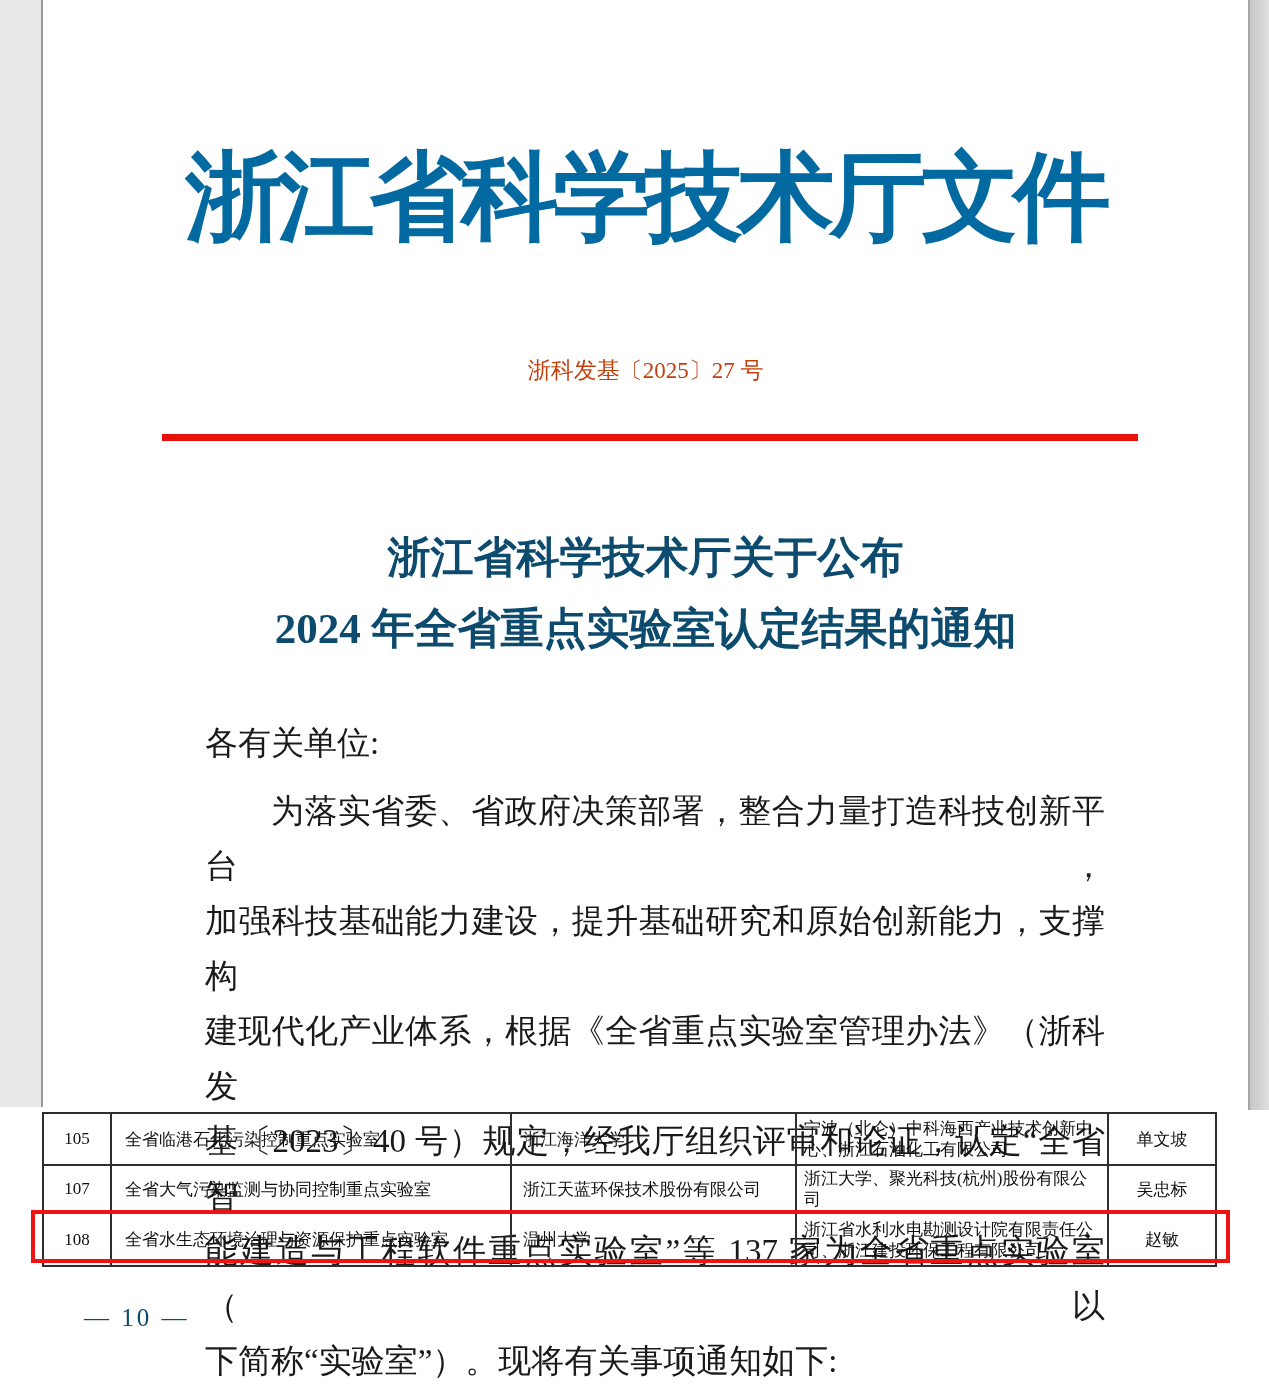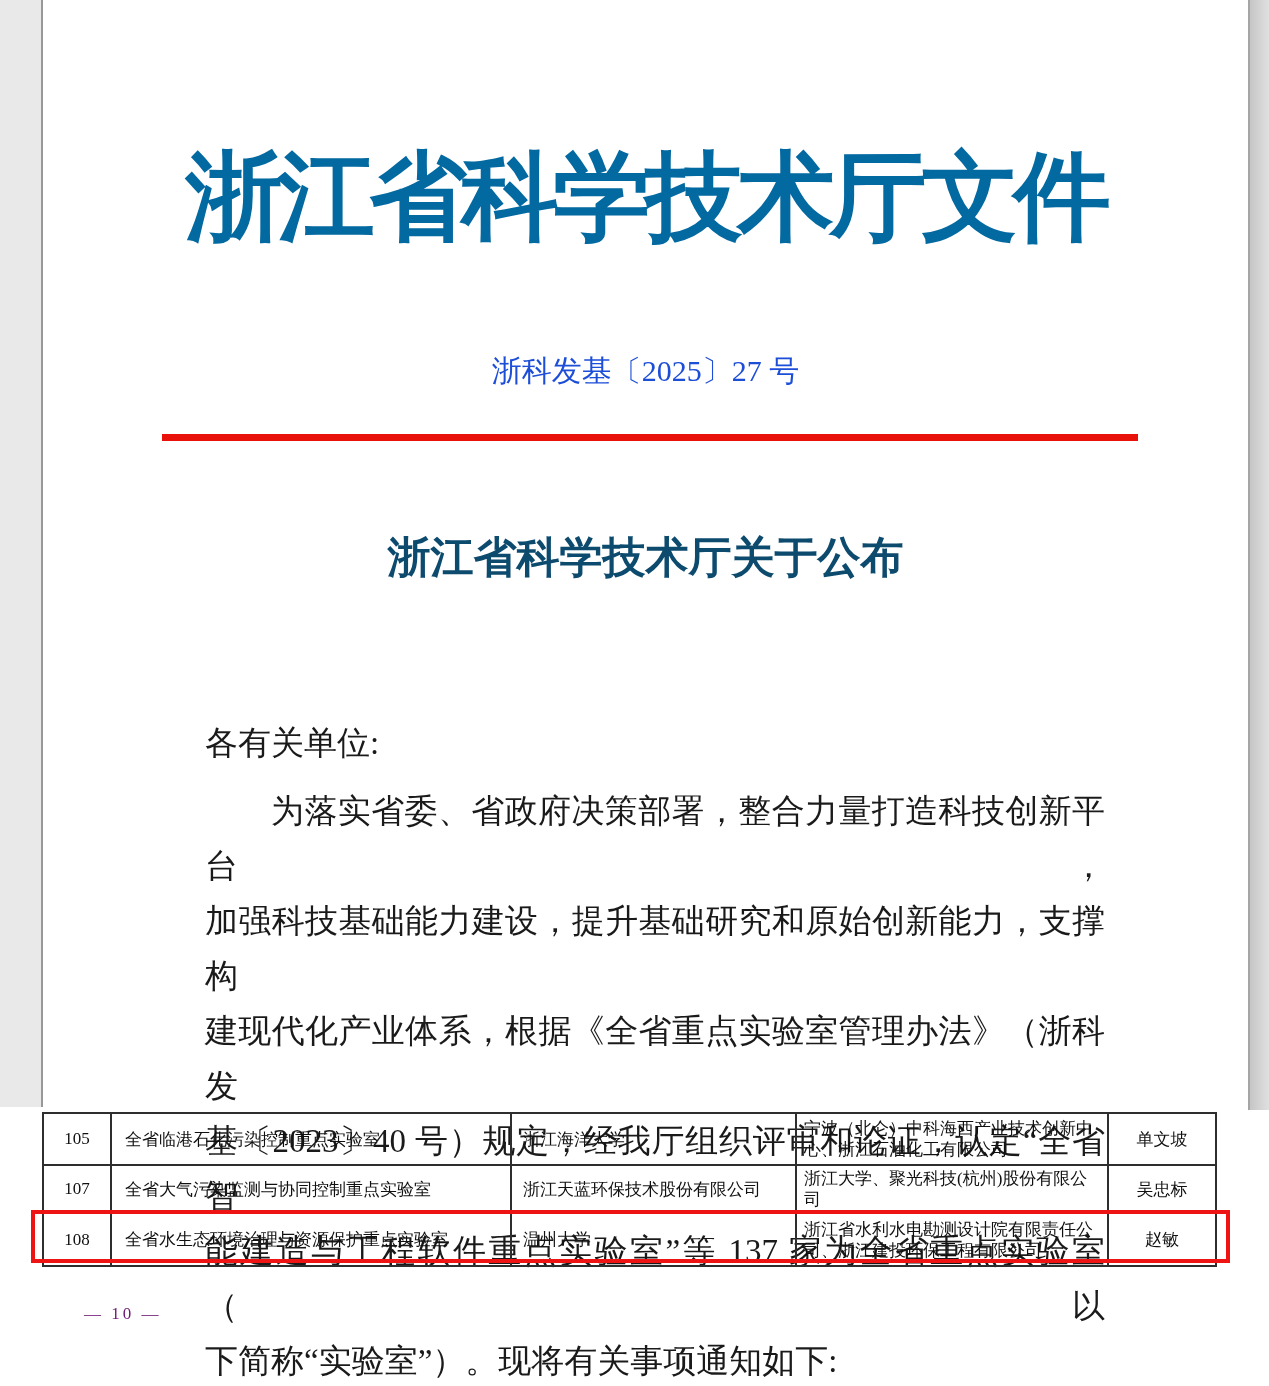--- a/index.html
+++ b/index.html
@@ -38,22 +38,22 @@
     font-size: 97px;
     font-weight: bold;
     line-height: 1.08;
     letter-spacing: -5px;
     white-space: nowrap;
   }
   .doc-number {
     position: absolute;
     top: 351px; left: 43px; right: 21px;
     text-align: center;
-    color: #1d4ed8;
-    font-size: 30px;
+    color: #c2410c;
+    font-size: 23px;
     line-height: 40px;
   }
   .red-rule {
     position: absolute;
     top: 434px; left: 162px;
     width: 976px; height: 7px;
     background: #e8120a;
   }
   .notice-title {
     position: absolute;
@@ -111,41 +111,42 @@
     position: absolute;
     left: 31px; top: 1210px;
     width: 1199px; height: 53px;
     border: 4px solid #ee1414;
     box-sizing: border-box;
     pointer-events: none;
   }
   .page-number {
     position: absolute;
     left: 84px; top: 1304px;
-    color: #701a75;
-    font-size: 17px;
+    color: #0c4a6e;
+    font-size: 25px;
     letter-spacing: 3px;
   }
 </style>
 </head>
 <body>
 
 <div class="canvas">
 
   <div class="strip-left"></div>
   <div class="strip-right"></div>
 
   <div class="agency-title">浙江省科学技术厅文件</div>
 
   <div class="doc-number">浙科发基〔2025〕27 号</div>
 
   <div class="red-rule"></div>
 
   <div class="notice-title">
     <div>浙江省科学技术厅关于公布</div>
+    <div>2024 年全省重点实验室认定结果的通知</div>
   </div>
 
   <div class="body-text">
     <div class="salutation">各有关单位:</div>
     <div class="body-line indent">为落实省委、省政府决策部署，整合力量打造科技创新平台，</div>
     <div class="body-line">加强科技基础能力建设，提升基础研究和原始创新能力，支撑构</div>
     <div class="body-line">建现代化产业体系，根据《全省重点实验室管理办法》（浙科发</div>
     <div class="body-line">基〔2023〕40 号）规定，经我厅组织评审和论证，认定“全省智</div>
     <div class="body-line">能建造与工程软件重点实验室”等 137 家为全省重点实验室（以</div>
     <div class="body-line last">下简称“实验室”）。现将有关事项通知如下:</div>

